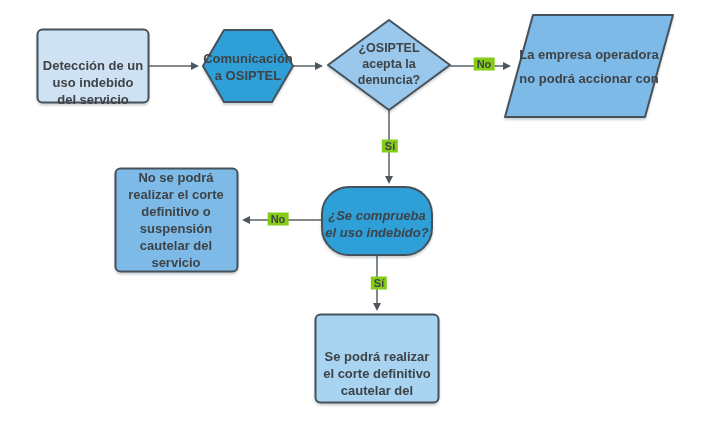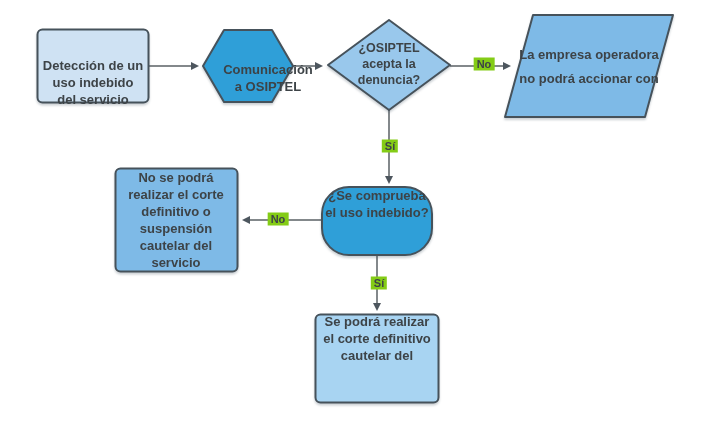--- a/index.html
+++ b/index.html
@@ -91,51 +91,51 @@
 
     <rect class="shape" x="315.5" y="314.5" width="123" height="88" rx="5" fill="#a8d4f2"></rect>
   </svg>
 
   <div class="node-label" style="left:93px; top:66px;margin-top:16px;">
     <div>Detección de un</div>
     <div>uso indebido</div>
     <div>del servicio</div>
   </div>
 
-  <div class="node-label" style="left:248px; top:78px;margin-left:20px;">
+  <div class="node-label" style="left:248px; top:67px;">
     <div>Comunicación</div>
     <div>a OSIPTEL</div>
   </div>
 
   <div class="node-label diamond-label" style="left:389px; top:64px;">
     <div>¿OSIPTEL</div>
     <div>acepta la</div>
     <div>denuncia?</div>
   </div>
 
   <div class="node-label" style="left:589px; top:66px;gap:7px;">
     <div>La empresa operadora</div>
     <div>no podrá accionar con</div>
   </div>
 
-  <div class="node-label" style="left:377px; top:204px;">
+  <div class="node-label" style="left:377px; top:224px;font-style:italic;">
     <div>¿Se comprueba</div>
     <div>el uso indebido?</div>
   </div>
 
   <div class="node-label" style="left:176px; top:220px;">
     <div>No se podrá</div>
     <div>realizar el corte</div>
     <div>definitivo o</div>
     <div>suspensión</div>
     <div>cautelar del</div>
     <div>servicio</div>
   </div>
 
-  <div class="node-label" style="left:377px; top:338px;">
+  <div class="node-label" style="left:377px; top:373px;">
     <div>Se podrá realizar</div>
     <div>el corte definitivo</div>
     <div>cautelar del</div>
   </div>
 
   <div class="edge-label" style="left:484px; top:64px;">No</div>
   <div class="edge-label" style="left:390px; top:146px;">Sí</div>
   <div class="edge-label" style="left:278px; top:219px;">No</div>
   <div class="edge-label" style="left:379px; top:283px;">Sí</div>
 

